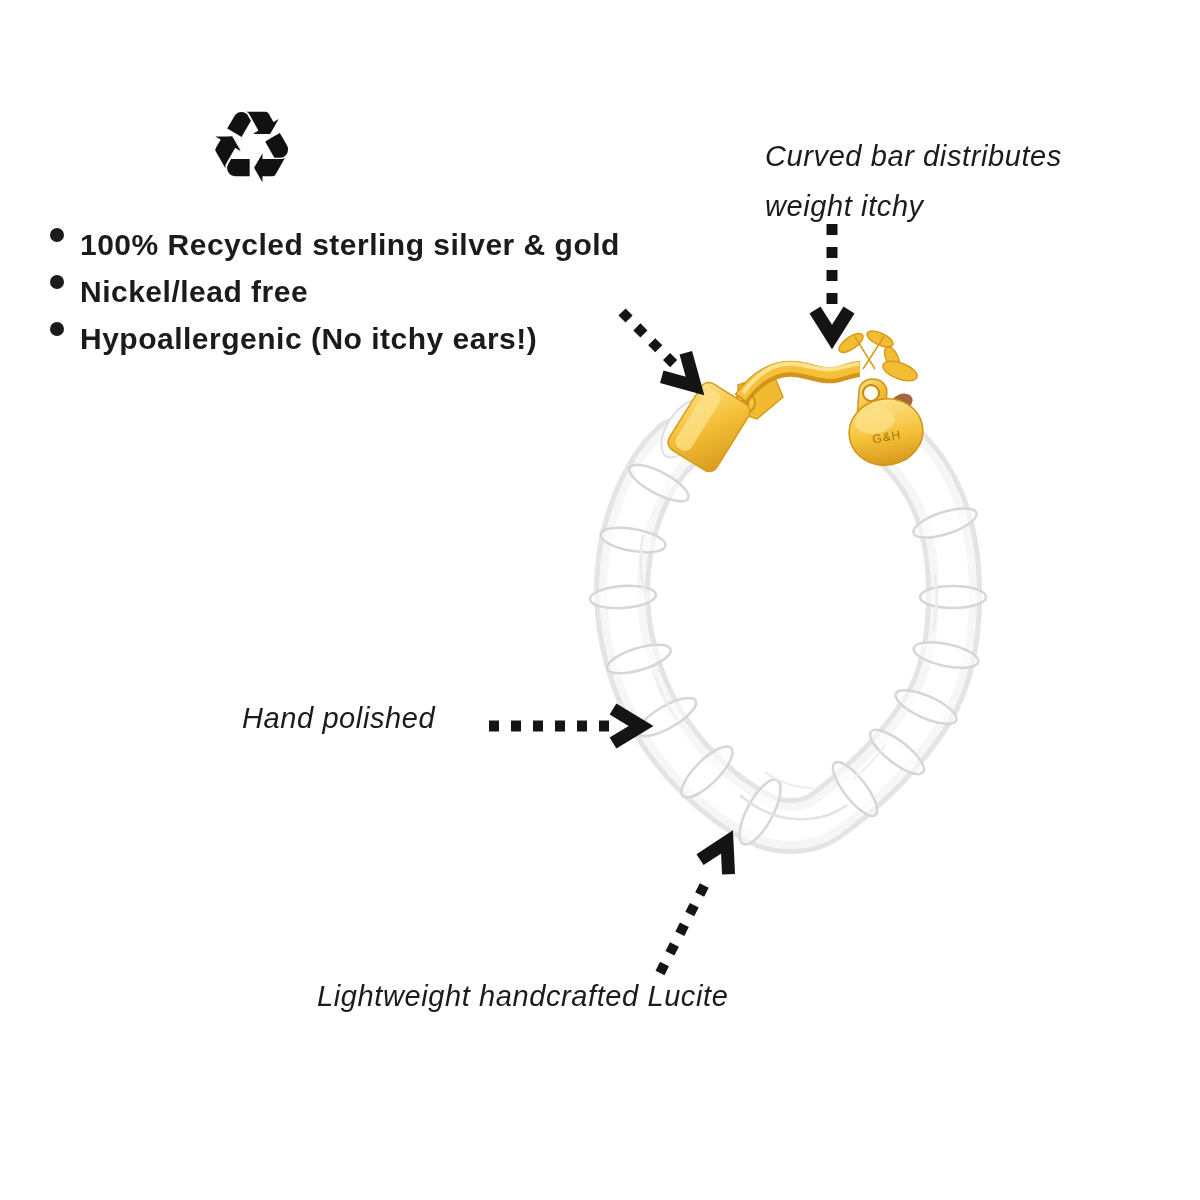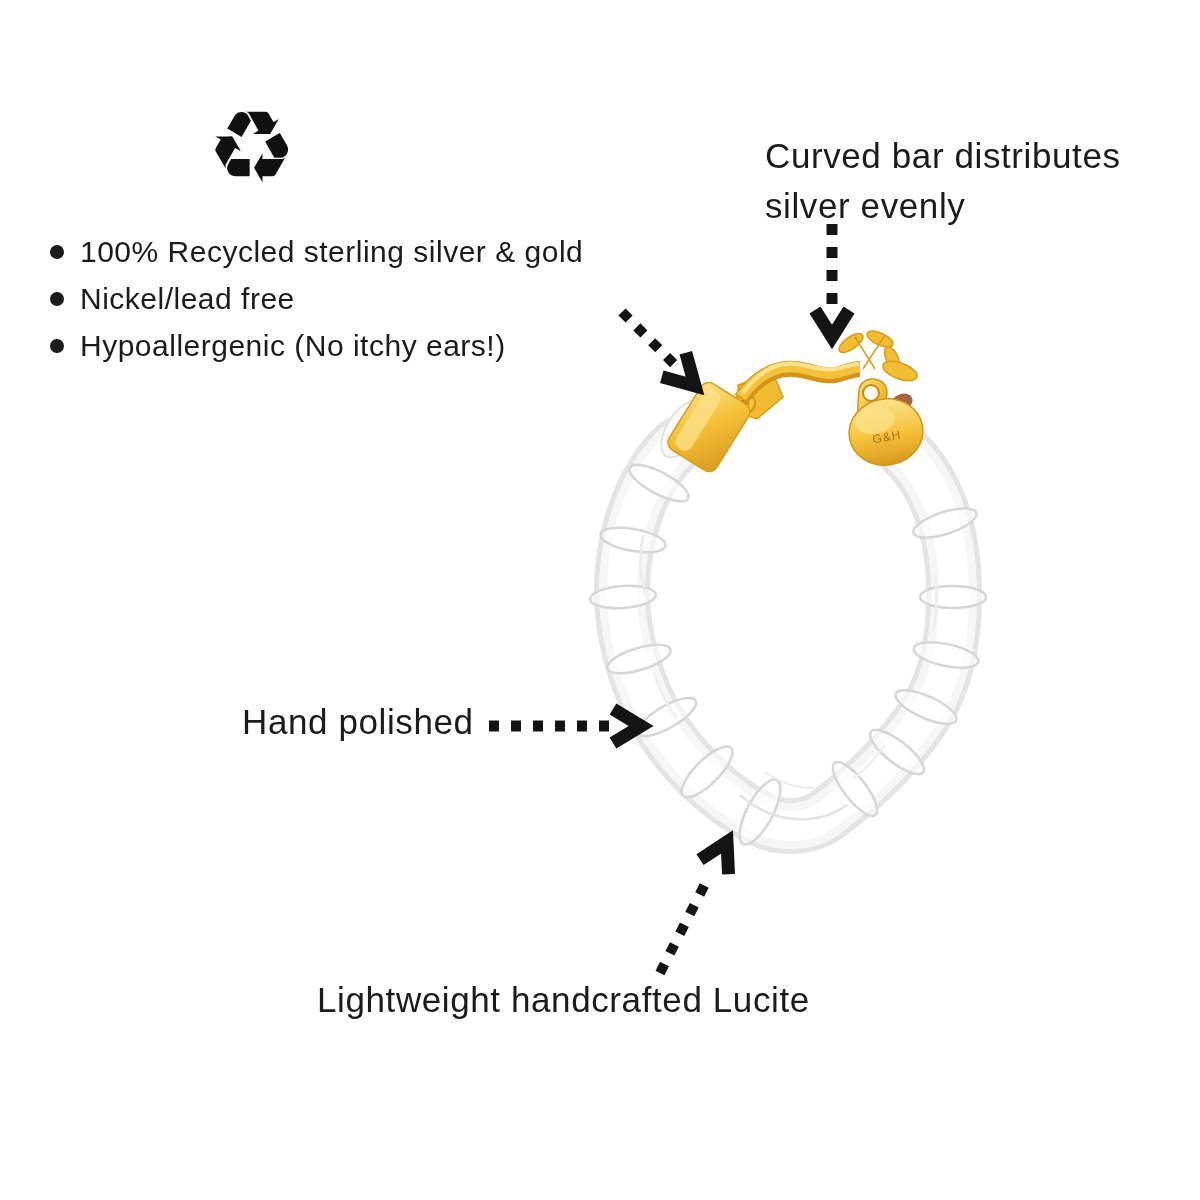--- a/index.html
+++ b/index.html
@@ -17,31 +17,32 @@
     left: 207px; top: 98px;
     font-size: 100px; line-height: 1;
     font-family: "DejaVu Sans", sans-serif;
     color: #111111;
   }
   .features {
     left: 44px; top: 228px;
     list-style: none; margin: 0; padding: 0;
   }
   .features li {
-    display: flex; align-items: center;
+    display: flex; 
     height: 47px;
+    font-weight: bold;
   }
   .bullet-dot {
     width: 14px; height: 14px; border-radius: 50%;
     background: #1b1b1b; margin: 0 16px 0 6px; flex: 0 0 auto;
   }
   .feature-text {
     font-size: 30px; letter-spacing: 0.5px; white-space: nowrap;
   }
-  .label { font-size: 35px; letter-spacing: 0.6px; white-space: nowrap; }
+  .label { font-size: 29px; letter-spacing: 0.6px; white-space: nowrap; font-style: italic; }
   .clasp-label { left: 765px; top: 131px; line-height: 50px; }
   .hand-label  { left: 242px; top: 702px; }
   .lucite-label{ left: 317px; top: 980px; }
   .earring-svg { left: 555px; top: 325px; }
   .arrows-svg  { left: 0; top: 0; pointer-events: none; }
 </style>
 </head>
 <body>
 
 <div class="canvas">
@@ -58,21 +59,21 @@
       <span class="feature-text">Nickel/lead free</span>
     </li>
     <li>
       <span class="bullet-dot"></span>
       <span class="feature-text">Hypoallergenic (No itchy ears!)</span>
     </li>
   </ul>
 
   <div class="abs label clasp-label">
     <div>Curved bar distributes</div>
-    <div>silver evenly</div>
+    <div>weight itchy</div>
   </div>
 
   <div class="abs label hand-label">Hand polished</div>
 
   <div class="abs label lucite-label">Lightweight handcrafted Lucite</div>
 
   <svg class="abs earring-svg" width="490" height="560" viewBox="0 0 490 560">
     <defs>
       <linearGradient id="goldGrad" x1="0%" y1="0%" x2="100%" y2="100%">
         <stop offset="0%" stop-color="#fce28c"></stop>

